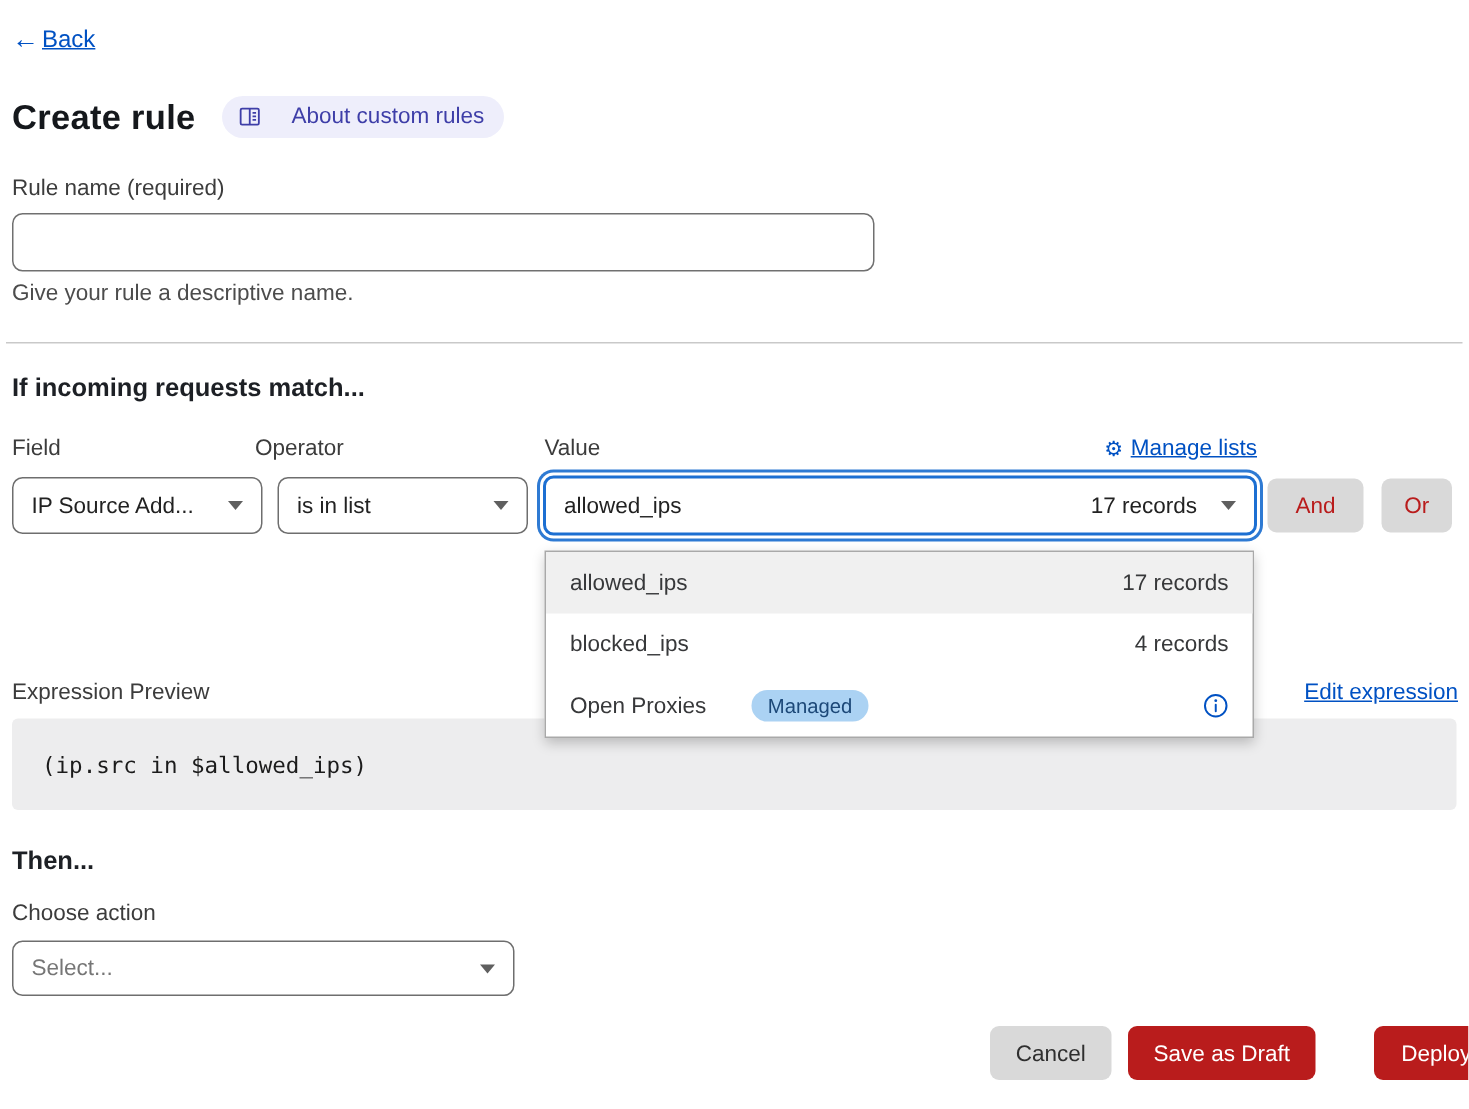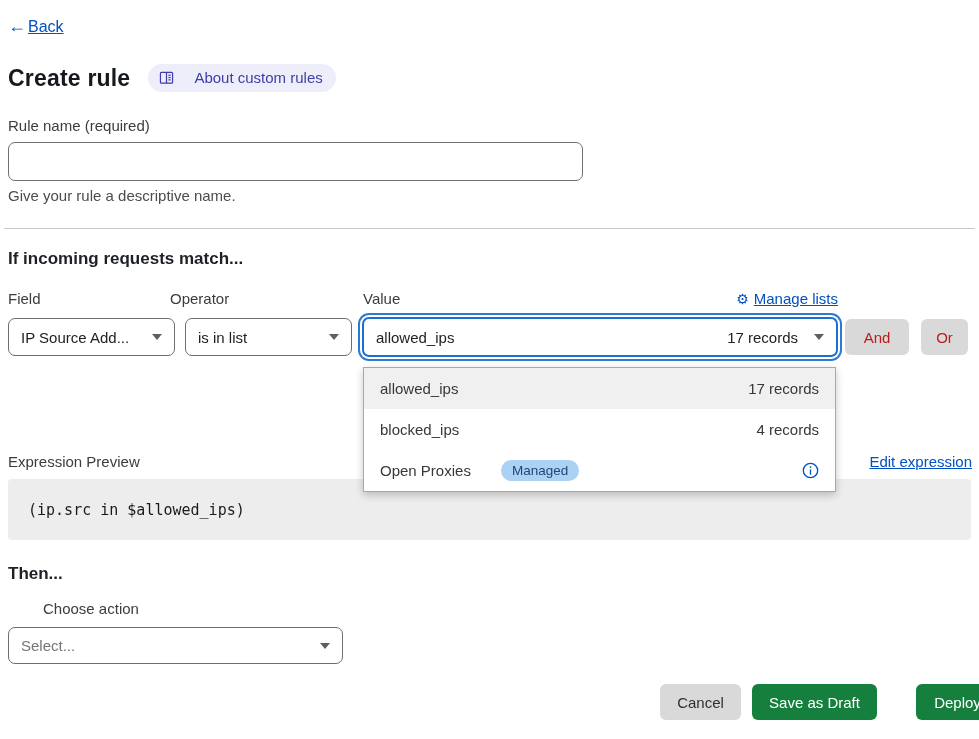--- a/index.html
+++ b/index.html
@@ -112,32 +112,32 @@
     background: #ededee; border-radius: 4px;
     display: flex; align-items: center; padding: 0 20px;
   }
   .expr-code {
     font-family: "DejaVu Sans Mono", "Liberation Mono", monospace;
     font-size: 15px; color: #1b1b1b;
   }
 
   
   .then-heading { top: 564px; left: 8px; }
-  .choose-action-label { top: 600px; left: 8px; margin-left: 35px; }
+  .choose-action-label { top: 600px; left: 8px; }
   .action-select { top: 627px; left: 8px; width: 335px; height: 37px; }
   .placeholder-text { color: #767676; }
 
   
   .footer-btn {
     position:absolute; top: 684px; height: 36px;
     border: none; border-radius: 6px; cursor: pointer;
     font-family: "Liberation Sans", sans-serif; font-size: 15px;
   }
   .cancel-btn { left: 660px; width: 81px; background: #d9d9d9; color: #2f2f2f; }
-  .blue-btn { background: #15803d; color: #fff; }
+  .blue-btn { background: #b91c1c; color: #fff; }
   .save-draft-btn { left: 752px; width: 125px; }
   .deploy-btn { left: 888px; width: 83px; margin-left: 28px; }
 </style>
 </head>
 <body>
 
 <div class="page">
 
   <div class="abs back-link">
     <span class="back-arrow"></span>

